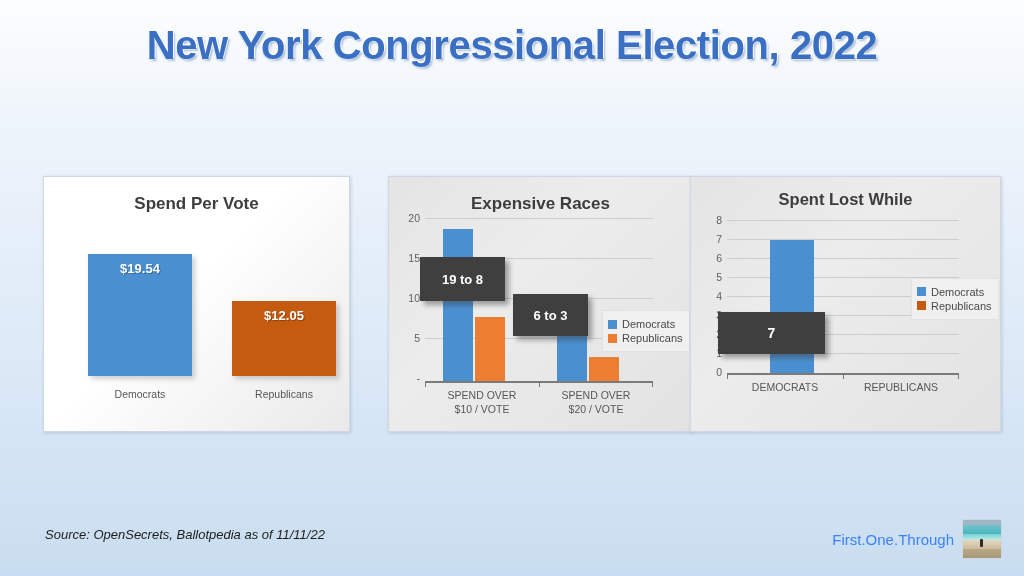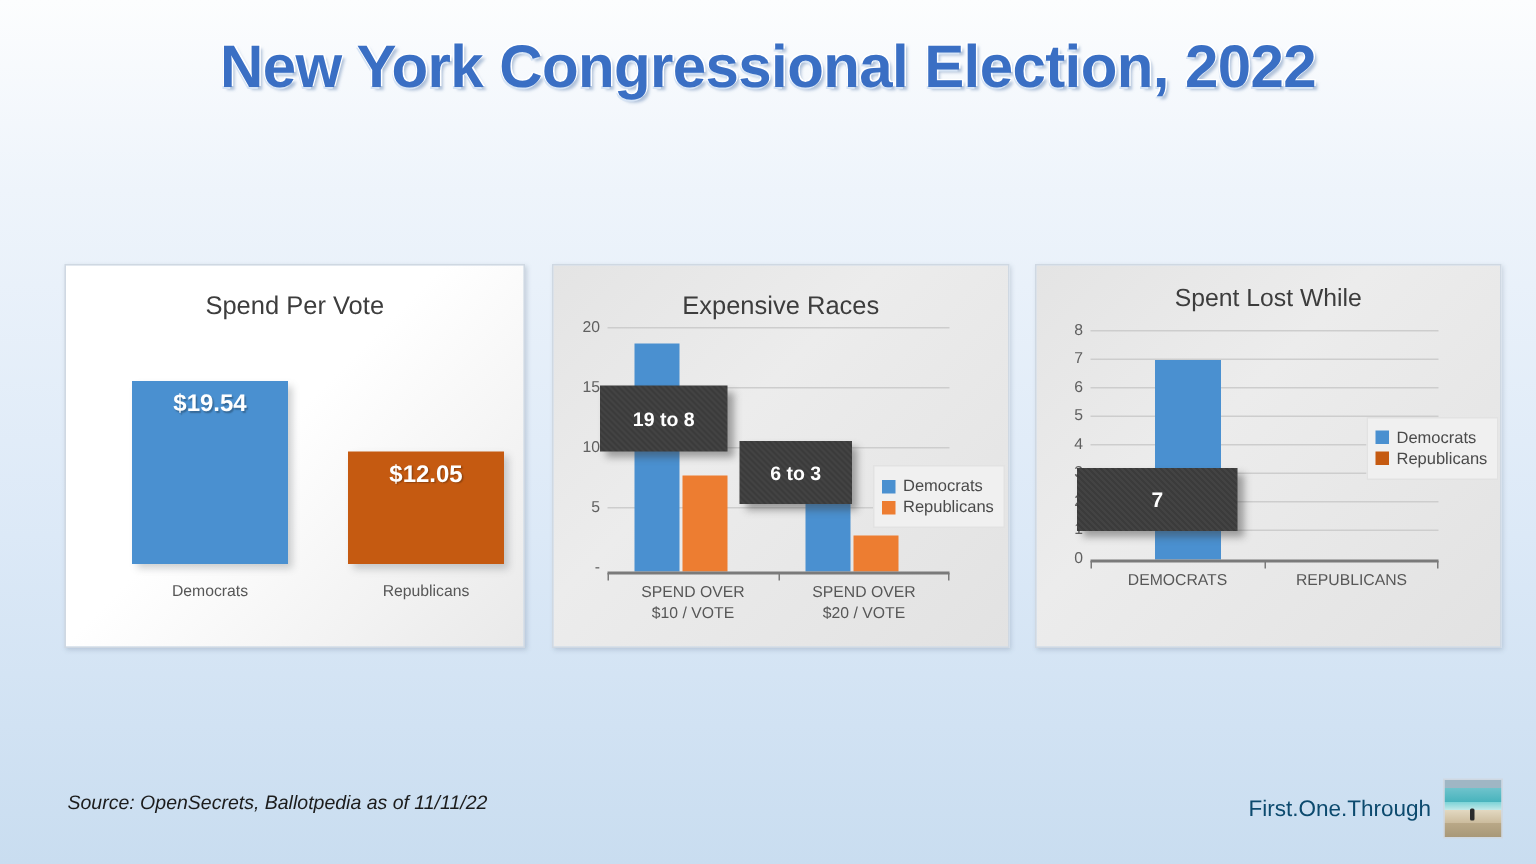--- a/index.html
+++ b/index.html
@@ -58,33 +58,33 @@
     box-sizing: border-box;
     border: 1px solid #cfd8e2;
     box-shadow: 1px 1px 3px rgba(90,110,135,0.25);
   }
   .panel-1 {
     left: 43px;
     width: 307px;
     background: linear-gradient(135deg, #ffffff 0%, #ffffff 45%, #f2f2f2 78%, #e9e9e9 100%);
   }
   .panel-2 {
-    left: 368px;
+    left: 388px;
     width: 305px;
     background: linear-gradient(135deg, #e4e4e4 0%, #ececec 40%, #e2e2e2 100%);
   }
   .panel-3 {
     left: 690px;
     width: 311px;
     background: linear-gradient(135deg, #e4e4e4 0%, #ececec 40%, #e2e2e2 100%);
   }
   .panel-title {
     text-align: center;
     font-size: 17px;
-    font-weight: normal;
+    font-weight: bold;
     color: #3d3d3d;
     padding-top: 16px;
     line-height: 1.25;
   }
   .panel-3 .panel-title {
     font-size: 16.5px;
     padding-top: 12px;
   }
 
   
@@ -109,21 +109,21 @@
   .c1-rep { left: 170px; }
   .c1-bar-dem { background: #4a90d0; }
   .c1-bar-rep { background: #c55a11; }
   .c1-val {
     position: absolute;
     top: 7px;
     left: 0;
     width: 100%;
     text-align: center;
     color: #ffffff;
-    font-size: 16px;
+    font-size: 13px;
     font-weight: bold;
     text-shadow: 1px 1px 1px rgba(0,0,0,0.28);
   }
   .c1-axis-label {
     position: absolute;
     bottom: 2px;
     width: 110px;
     text-align: center;
     font-size: 10.5px;
     color: #575757;
@@ -246,21 +246,21 @@
   }
   .brand {
     position: absolute;
     right: 22px;
     top: 519px;
     display: flex;
     align-items: center;
   }
   .brand-text {
     font-size: 15px;
-    color: #0c4a6e;
+    color: #3b82f6;
     margin-right: 8px;
   }
   .brand-logo {
     position: relative;
     width: 38px;
     height: 38px;
     border: 1px solid #cfd8e2;
     overflow: hidden;
     background: linear-gradient(180deg,
        #9fb6c4 0%, #9fb6c4 14%,

